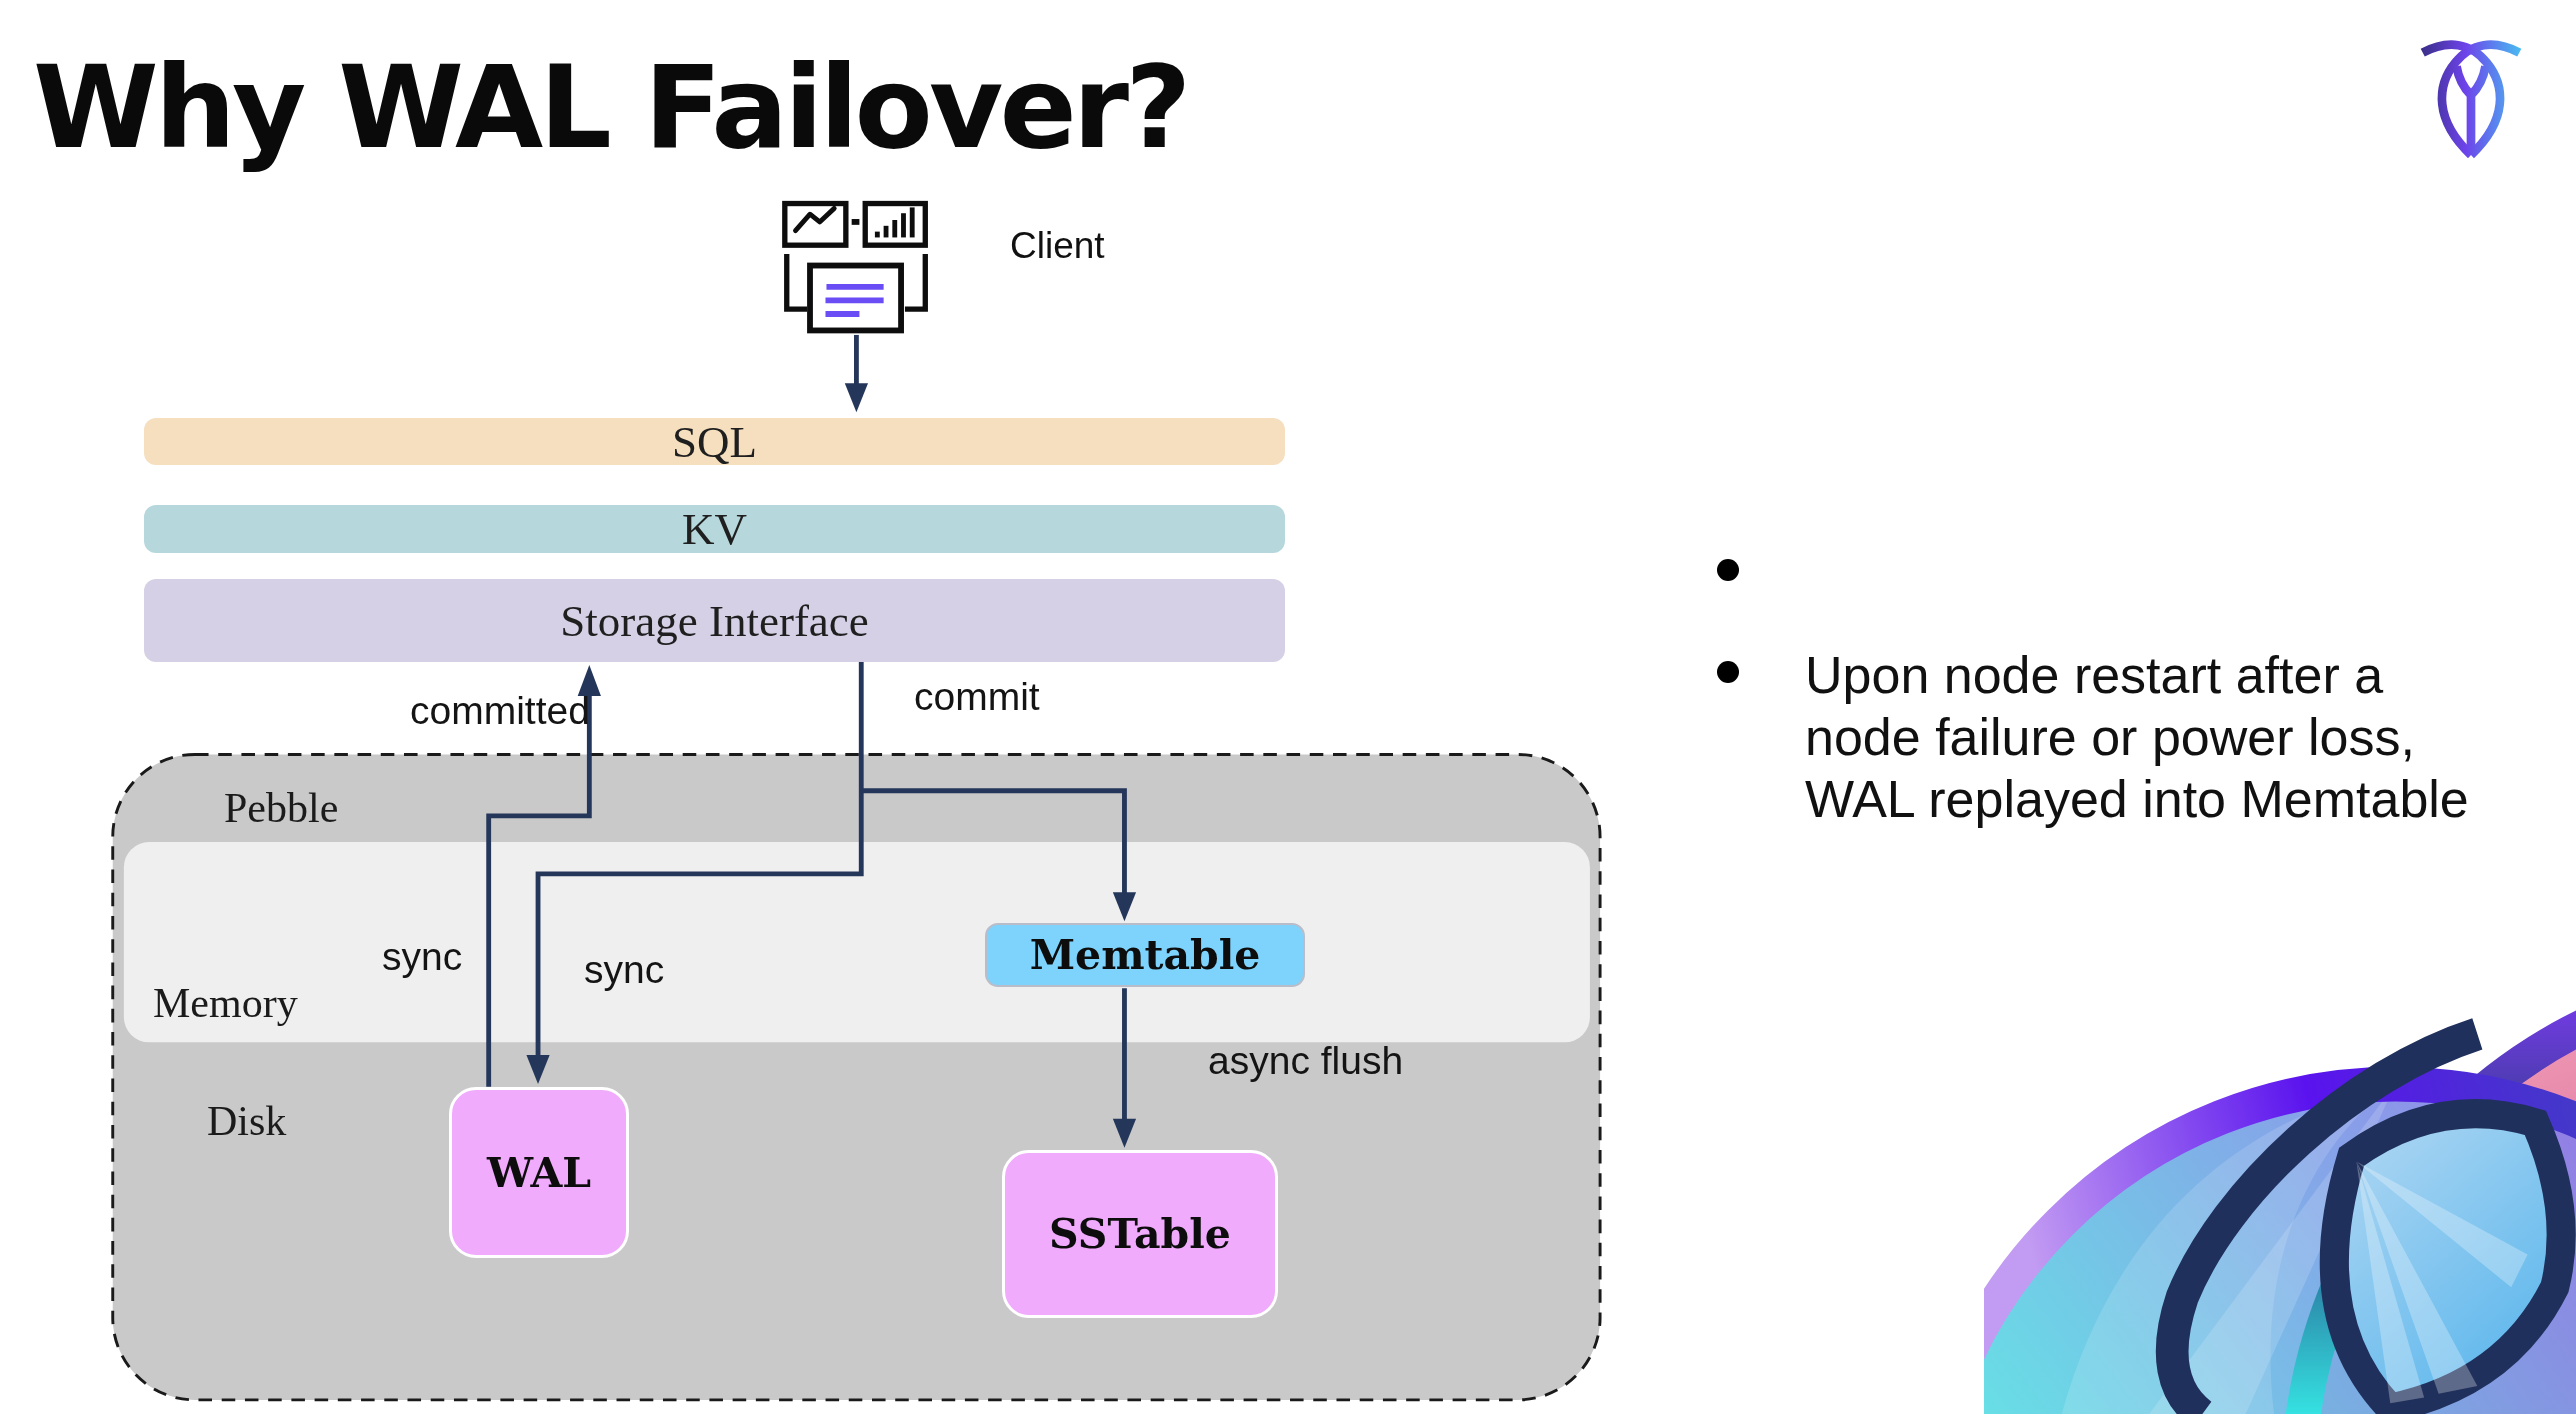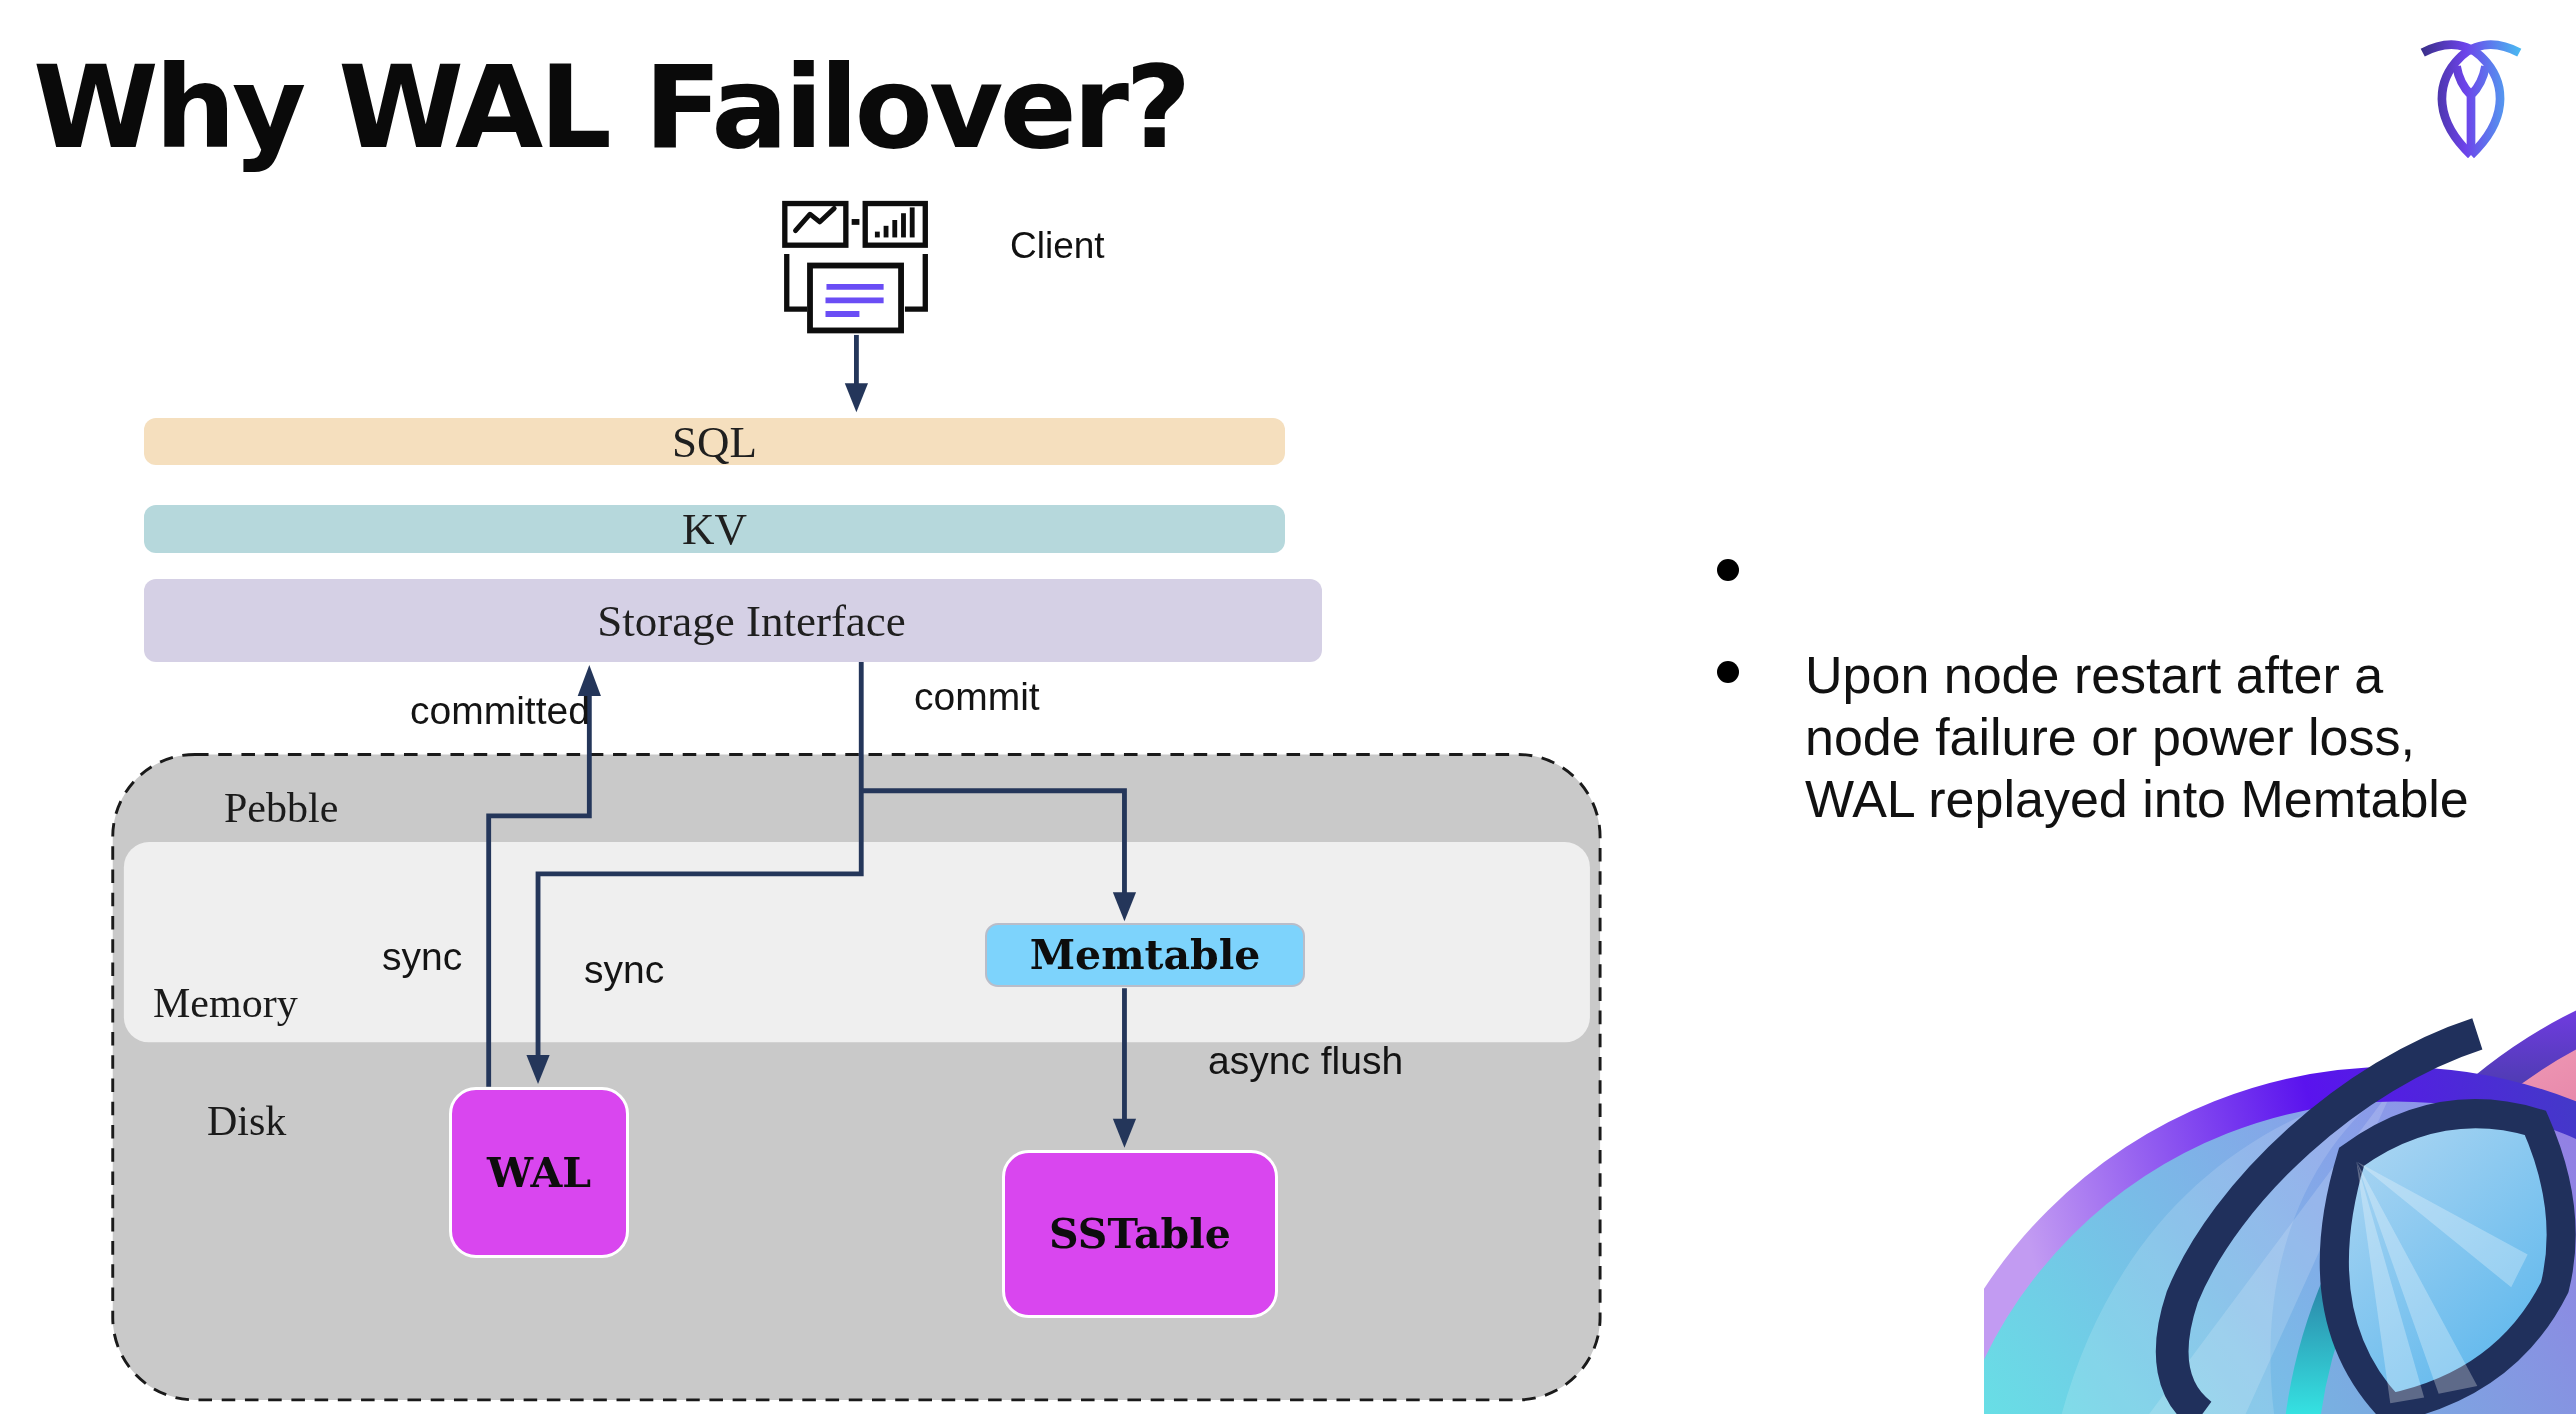--- a/index.html
+++ b/index.html
@@ -8,40 +8,40 @@
   .abs{position:absolute;}
 
   .title{left:33px;top:41px;font-family:"DejaVu Sans",sans-serif;font-weight:800;
          font-size:114px;letter-spacing:-3.9px;color:#0a0a0a;white-space:nowrap;}
 
   
   .layer-bar{left:144px;width:1141px;border-radius:12px;display:flex;align-items:center;
              justify-content:center;font-family:"Liberation Serif",serif;font-size:45px;color:#1f1f1f;}
   #bar-sql{top:418px;height:47px;background:#f5dfbe;}
   #bar-kv{top:505px;height:48px;background:#b6d8dc;}
-  #bar-storage{top:579px;height:83px;background:#d5d0e5;padding-left:37px;}
+  #bar-storage{top:579px;height:83px;background:#d5d0e5;}
 
   
   .rlabel{font-family:"Liberation Serif",serif;font-size:42px;color:#1b1b1b;white-space:nowrap;}
   #label-pebble{left:224px;top:784px;}
   #label-memory{left:153px;top:979px;}
   #label-disk{left:207px;top:1097px;}
 
   
   .elabel{font-size:39px;color:#141414;white-space:nowrap;}
   #elabel-committed{left:410px;top:689px;}
   #elabel-commit{left:914px;top:675px;text-align:right;}
   #elabel-sync1{left:382px;top:935px;}
   #elabel-sync2{left:584px;top:948px;}
   #elabel-async{left:1208px;top:1039px;}
   #label-client{left:1010px;top:225px;font-size:37px;color:#111;}
 
   
   .node{display:flex;align-items:center;justify-content:center;font-family:"DejaVu Serif",serif;
-        font-weight:bold;font-size:41px;color:#0d0d0d;background:#d946ef;box-sizing:border-box;}
+        font-weight:bold;font-size:41px;color:#0d0d0d;background:#f0abfc;box-sizing:border-box;}
   #node-memtable{left:985px;top:923px;width:320px;height:64px;border:2.9px solid #b9bdc9;border-radius:13px;background:#7dd3fc;}
   #node-wal{left:449px;top:1087px;width:180px;height:171px;border:3.9px solid #ffffff;border-radius:27px;}
   #node-sstable{left:1002px;top:1150px;width:276px;height:168px;border:3.9px solid #ffffff;border-radius:27px;}
 
   
   .bullet-dot{width:22px;height:22px;border-radius:50%;background:#000;}
   #bullet-dot-1{left:1717px;top:559px;}
   #bullet-dot-2{left:1717px;top:661px;}
   .bullet-text{left:1805px;width:755px;font-size:52px;line-height:62px;color:#111;white-space:pre-line;}
   #bullet-text-1{top:542px;}

